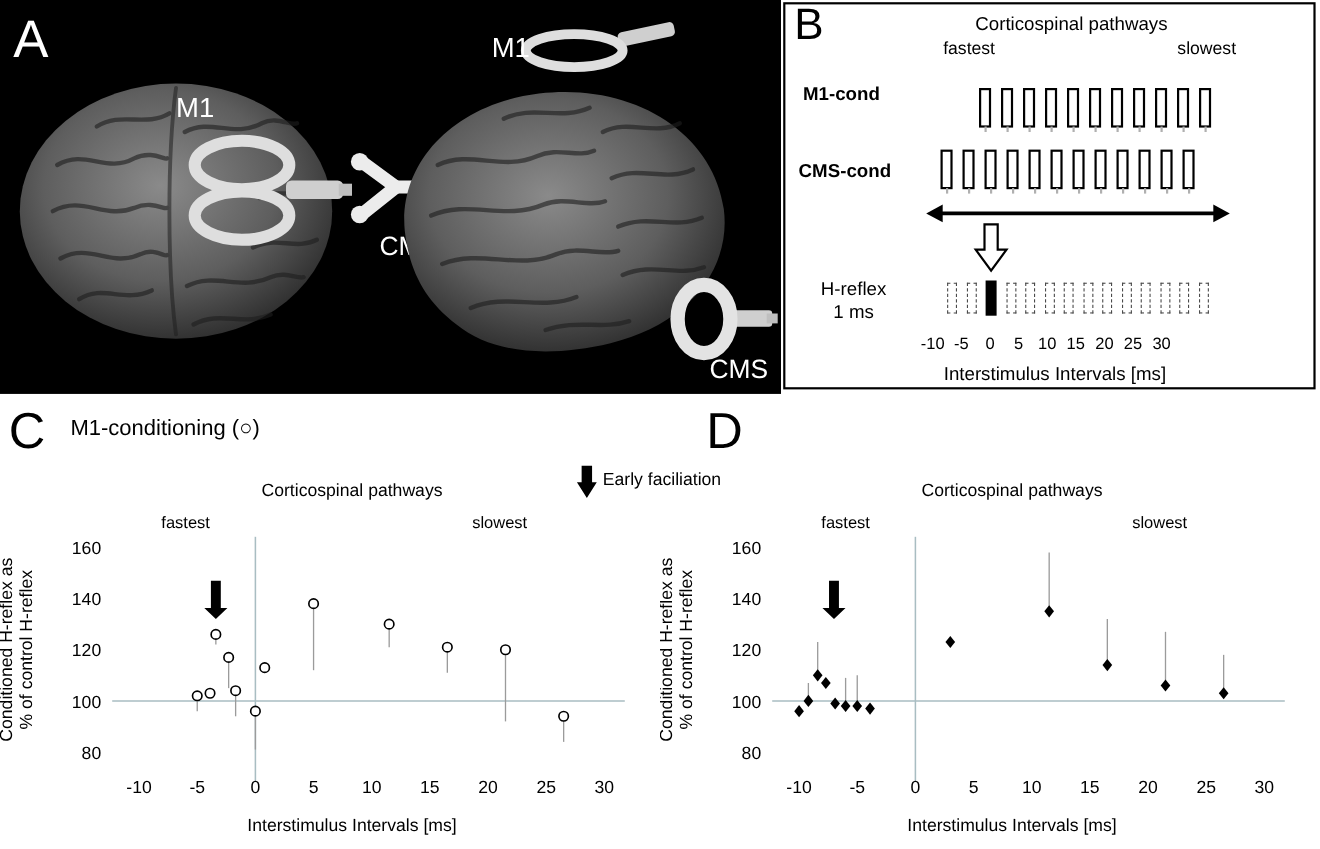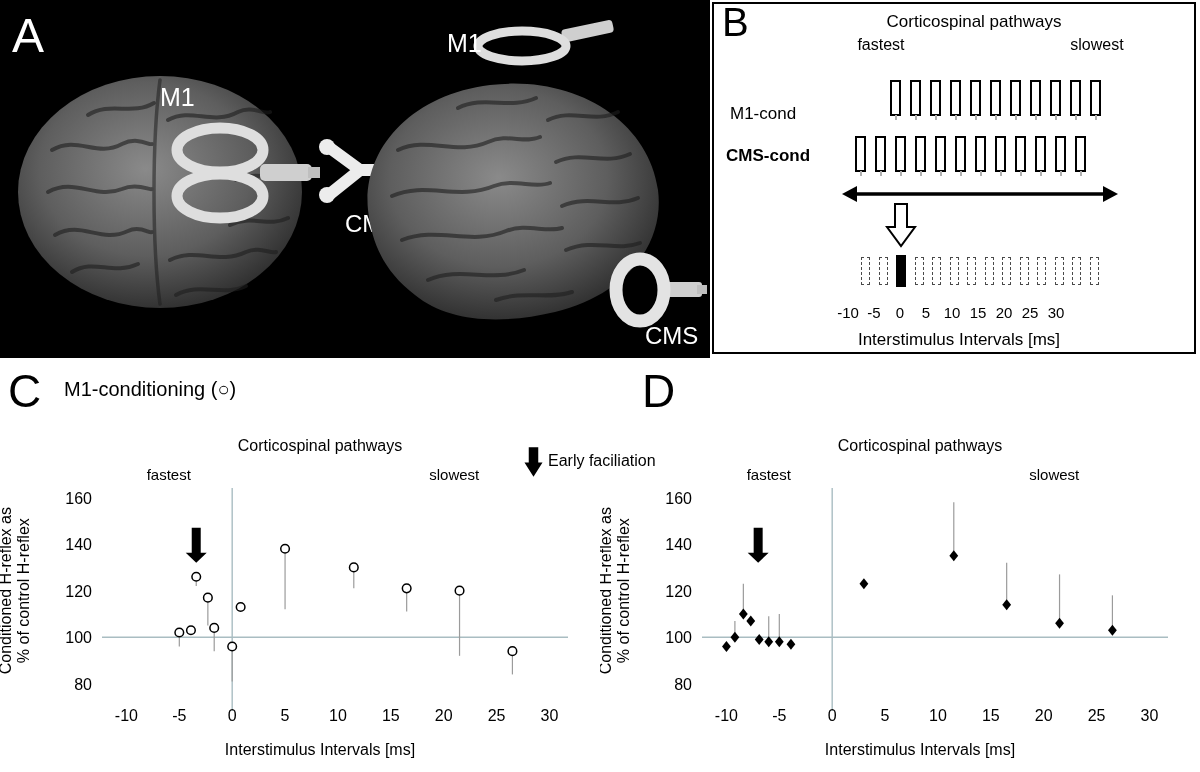--- a/index.html
+++ b/index.html
@@ -13,21 +13,21 @@
   #panelA svg { display:block; }
 
   
   #panelB { left:712px; top:2px; width:484px; height:352px; border:2px solid #000; background:#fff; }
   .b-letter { position:absolute; left:8px; top:-4px; font-size:40px; }
   .b-title { position:absolute; left:70px; top:8px; width:380px; text-align:center; font-size:17px; }
   .b-speed { position:absolute; top:32px; width:90px; text-align:center; font-size:16px; }
   #b-fastest { left:122px; }
   #b-slowest { left:338px; }
   .b-row-label { position:absolute; font-size:17px; }
-  #lab1 { left:16px; top:100px; }
+  #lab1 { left:16px; top:72px;font-weight:bold; }
   #lab2 { left:12px; top:142px;font-weight:bold; }
   .train { position:absolute; display:flex; gap:9px; }
   #train1 { left:176px; top:76px; }
   #train2 { left:141px; top:132px; }
   .pulse { width:11px; height:36px; border:2.5px solid #000; background:#fff; position:relative; }
   .pulse::after { content:""; position:absolute; left:50%; margin-left:-1px; bottom:-6px; width:2px; height:5px; background:#b0b0b0; }
   .b-overlay { position:absolute; left:0; top:0; width:480px; height:348px; pointer-events:none; }
   .b-hlabel { position:absolute; left:6px; top:248px; width:112px; text-align:center; font-size:17px; line-height:1.25; }
   #trainH { position:absolute; left:147px; top:250px; height:34px; display:flex; gap:8.5px; align-items:center; }
   .hp-dashed { width:9px; height:28px; border:1.5px dashed #4a4a4a; background:#fff; }
@@ -38,21 +38,21 @@
 
   
   #panelC { left:0; top:360px; width:600px; height:412px; }
   #panelD { left:600px; top:360px; width:600px; height:412px; }
   .plot-letter { position:absolute; font-size:46px; }
   #panelC .plot-letter { left:8px; top:4px; }
   #panelD .plot-letter { left:42px; top:4px; }
   .plot-heading { position:absolute; font-size:20px; white-space:nowrap; }
   #panelC .plot-heading { left:64px; top:18px; }
   #panelD .plot-heading { left:100px; top:18px; }
-  .early { position:absolute; left:524px; top:62px; display:flex; align-items:flex-start; gap:5px; white-space:nowrap; z-index:5;margin-top:24px; }
+  .early { position:absolute; left:524px; top:62px; display:flex; align-items:flex-start; gap:5px; white-space:nowrap; z-index:5; }
   .early svg { width:19px; height:33px; }
   .early span { font-size:16px; padding-top:6px; }
   .plot-svg { position:absolute; left:0; top:75px; width:600px; height:337px; }
 
   .plot-title { font-size:16px; fill:#000; }
   .speed-label { font-size:15px; fill:#000; }
   .tick-label { font-size:16px; fill:#000; }
   .axis-label { font-size:16px; fill:#000; }
 </style>
 </head>
@@ -177,20 +177,24 @@
         <span class="pulse"></span>
       </div>
 
     <svg class="b-overlay" viewBox="0 0 480 348">
       <line x1="138" y1="190" x2="394" y2="190" stroke="#000" stroke-width="3.5"></line>
       <polygon points="128,190 143,182 143,198" fill="#000"></polygon>
       <polygon points="404,190 389,182 389,198" fill="#000"></polygon>
       <path d="M181,200 L193,200 L193,223 L201,223 L187,242 L173,223 L181,223 Z" fill="#fff" stroke="#000" stroke-width="2"></path>
     </svg>
 
+    <div class="b-hlabel">
+      <span>H-reflex</span><br>
+      <span>1 ms</span>
+    </div>
     <div id="trainH">
         <span class="hp-dashed"></span>
         <span class="hp-dashed"></span>
         <span class="hp-solid"></span>
         <span class="hp-dashed"></span>
         <span class="hp-dashed"></span>
         <span class="hp-dashed"></span>
         <span class="hp-dashed"></span>
         <span class="hp-dashed"></span>
         <span class="hp-dashed"></span>

